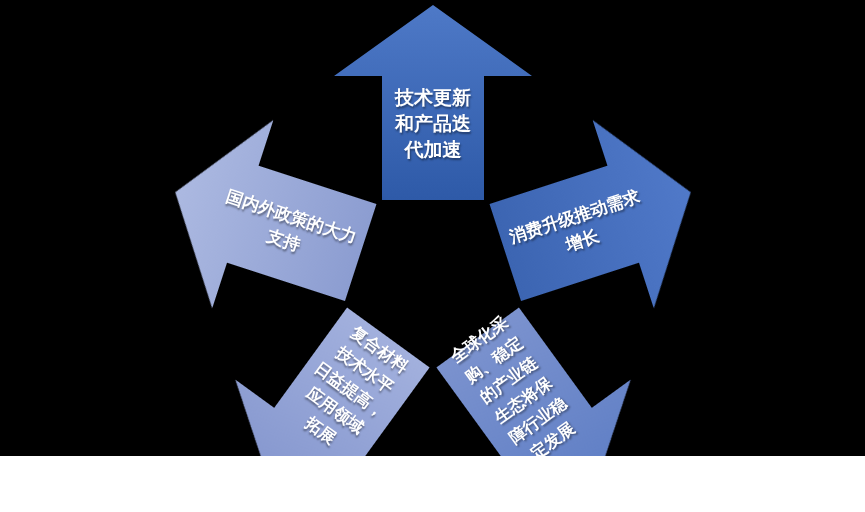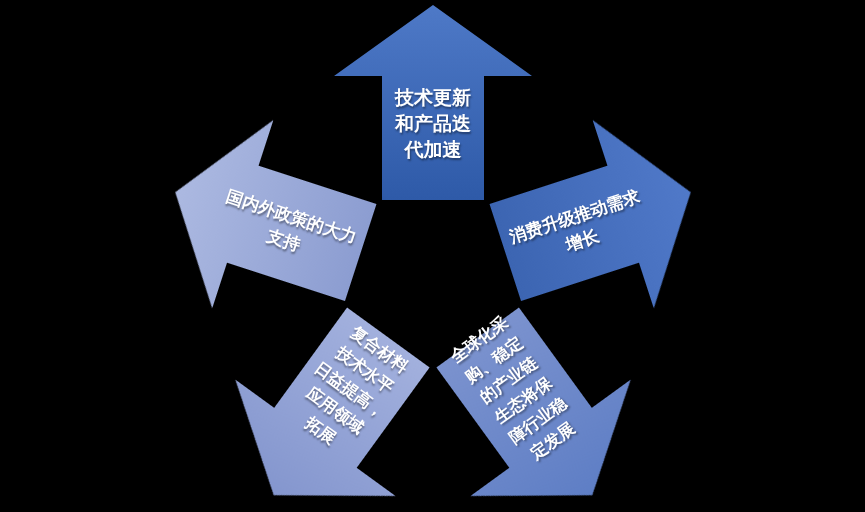--- a/index.html
+++ b/index.html
@@ -1,21 +1,21 @@
 <!DOCTYPE html>
 <html style="--text-color: #FFFFFF;"><head>
 <meta charset="utf-8">
 <style>
   html, body { margin: 0; padding: 0; }
   body { font-family: "DejaVu Sans", "Liberation Sans", sans-serif; }
 
   .stage {
     position: relative;
     width: 865px;
-    height: 512px;
+    height: 456px;
     background: #000000;
     overflow: hidden;
   }
 
   
   .arrow {
     position: absolute;
     left: 333px;
     top: 5px;
     width: 200px;

